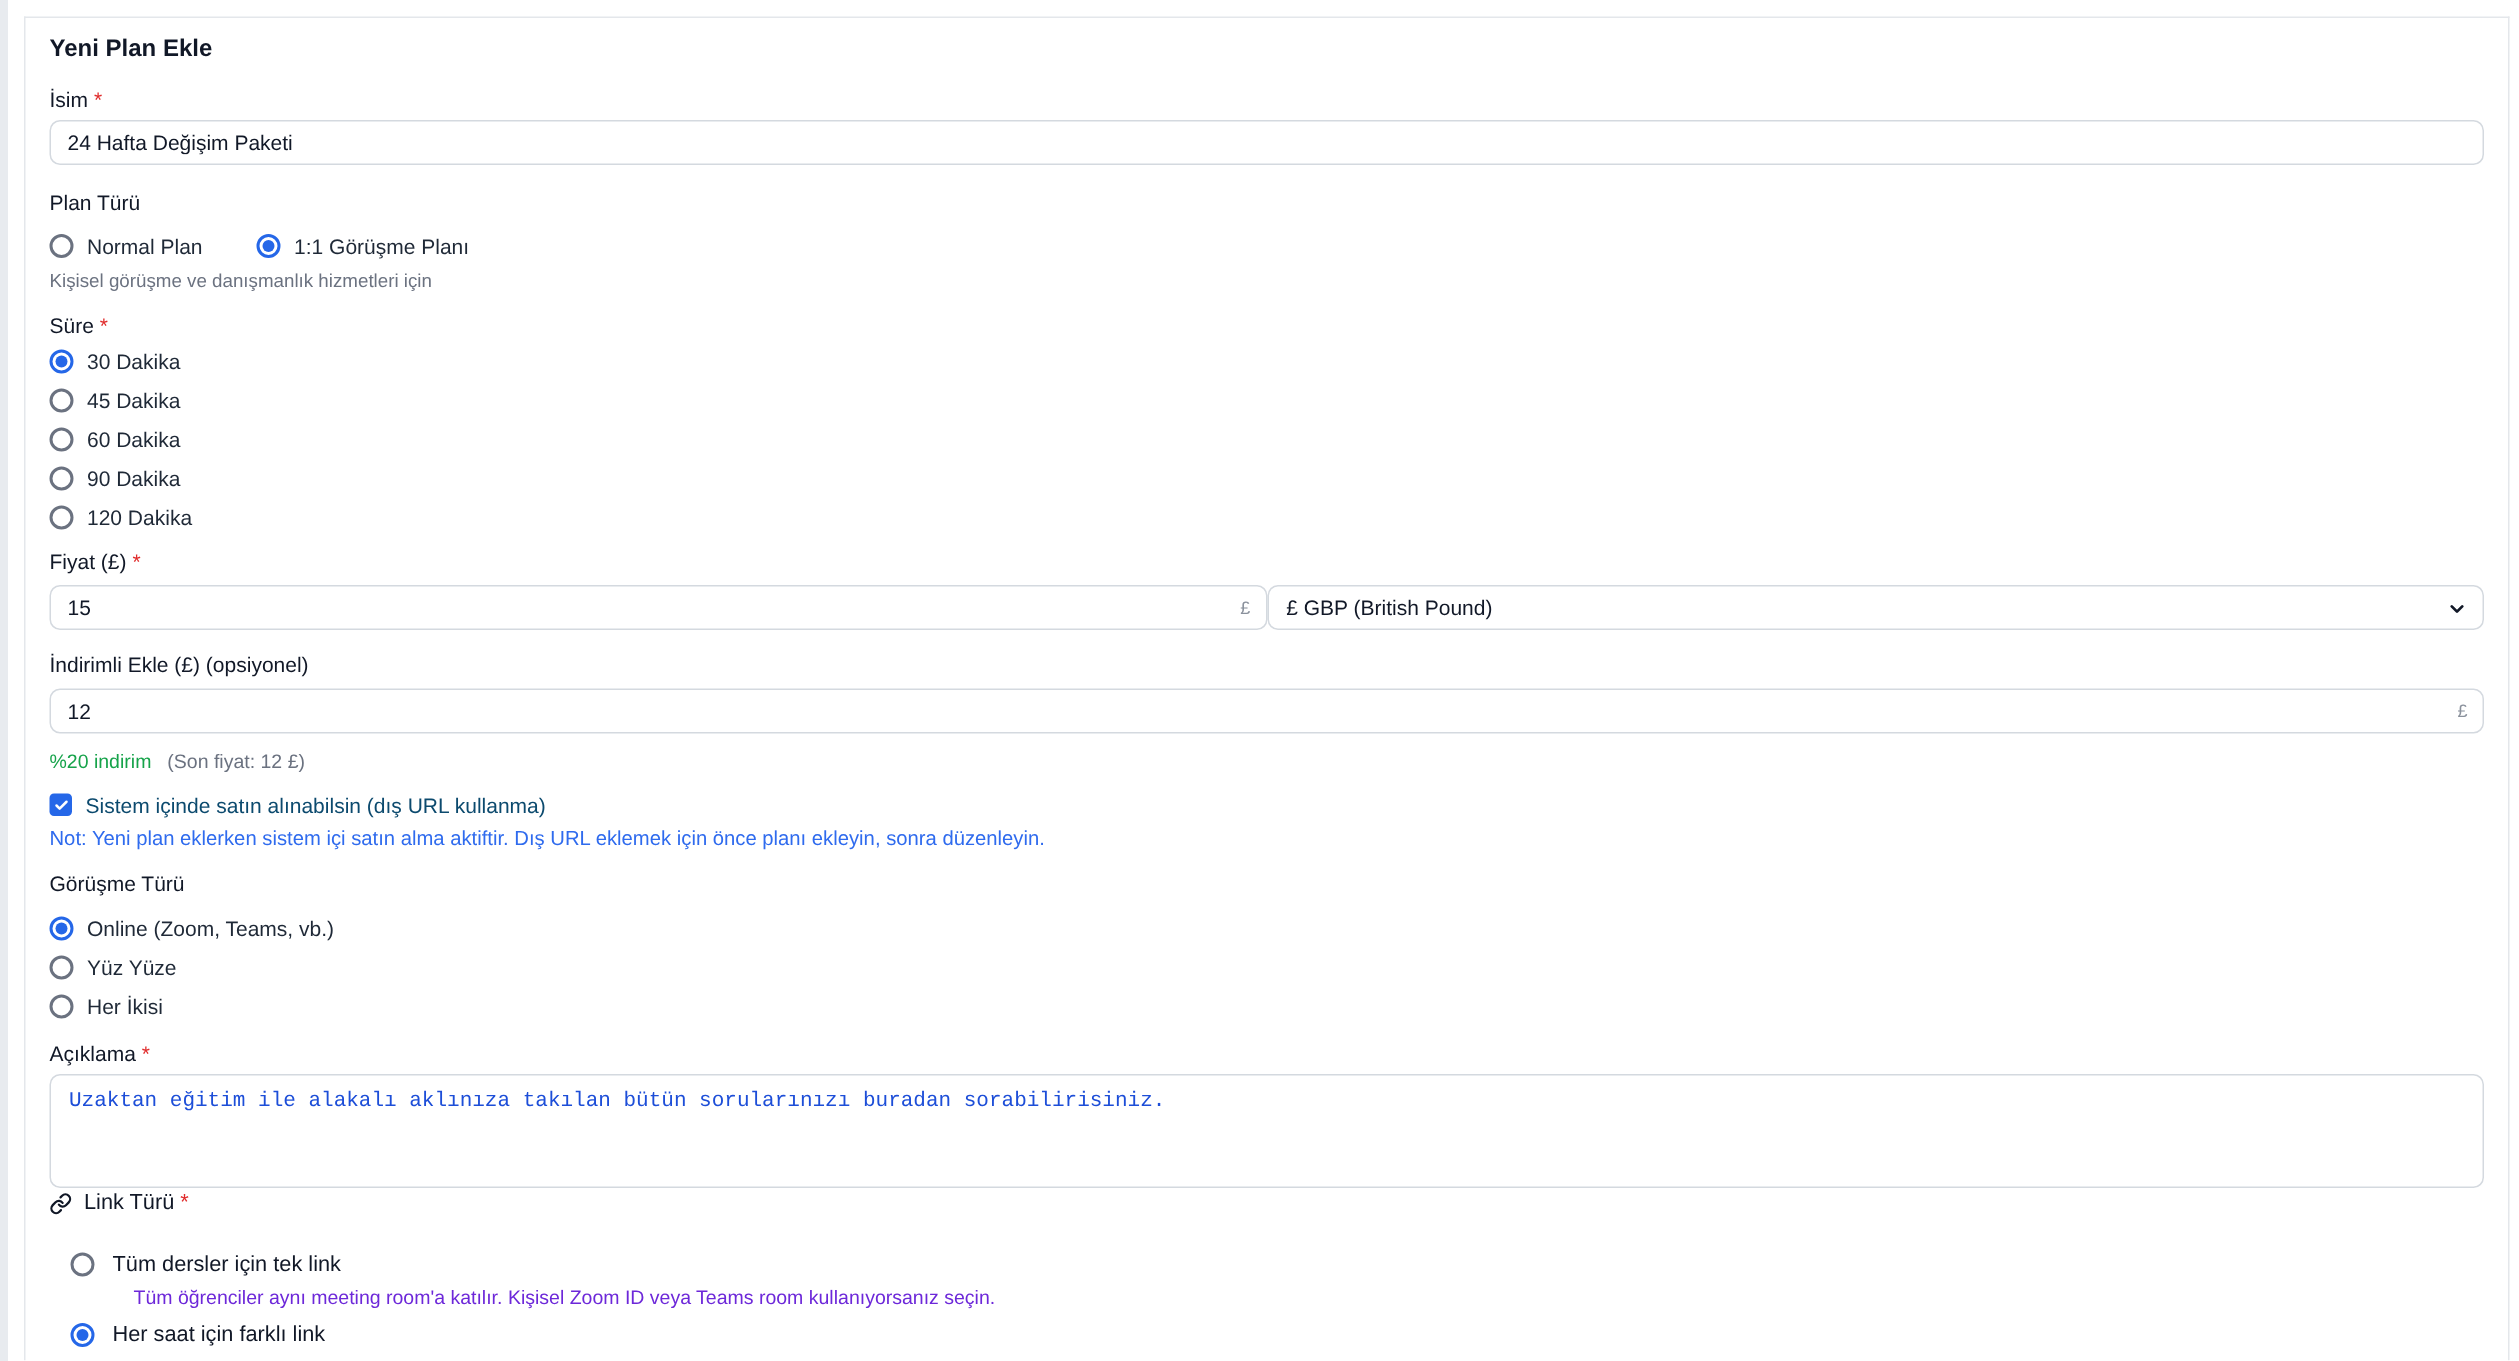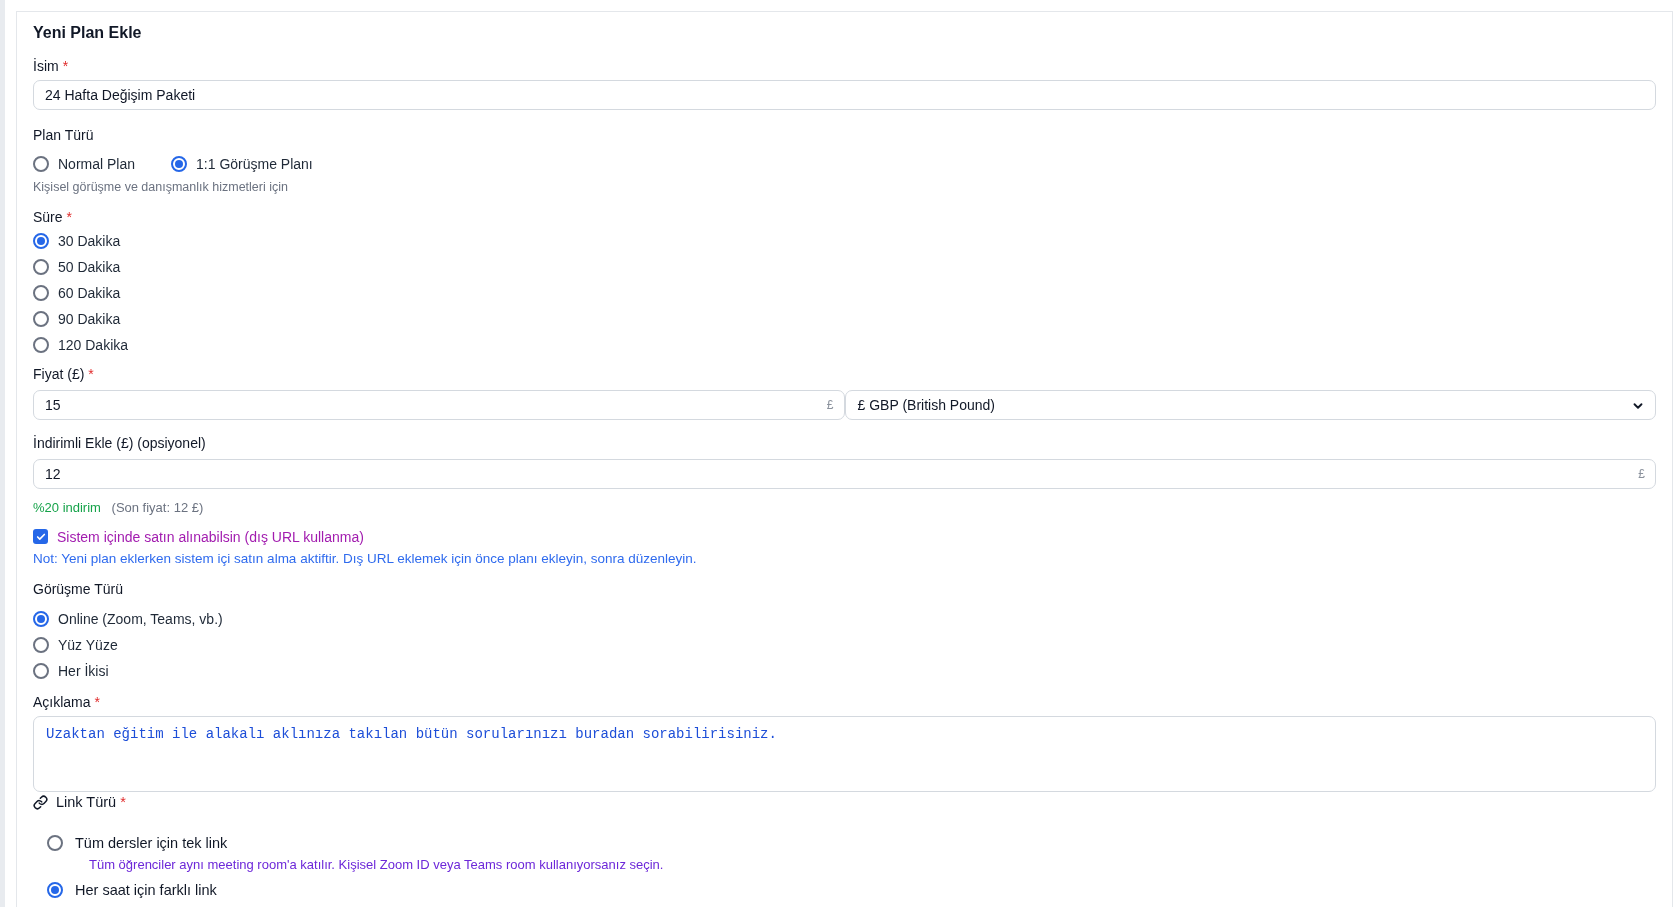--- a/index.html
+++ b/index.html
@@ -98,21 +98,21 @@
 
   .discount-line { height: 15px; line-height: 15px; font-size: 13px; }
   .discount-green { color: #16a34a; font-weight: 500; }
   .discount-gray { color: #6b7280; margin-left: 7px; }
 
   .checkbox-row { display: flex; align-items: center; height: 17px; }
   .checkbox {
     width: 15px; height: 15px; border-radius: 3px; background: #2567e8;
     display: flex; align-items: center; justify-content: center; flex: 0 0 auto;
   }
-  .checkbox-label { margin-left: 9px; font-size: 14px; color: #a21caf; }
+  .checkbox-label { margin-left: 9px; font-size: 14px; color: #0c4a6e; }
   .note { font-size: 13.5px; color: #2f6bee; height: 16px; line-height: 16px; }
 
   .textarea {
     width: 100%; height: 76px;
     border: 1px solid #d4d9df; border-radius: 7px;
     padding: 9px 12px; resize: none;
     font-family: Liberation Mono, monospace;
     font-size: 14px; color: #1d4ed8; outline: none;
   }
 
@@ -150,21 +150,21 @@
   <div class="helper mt-planhelper">Kişisel görüşme ve danışmanlık hizmetleri için</div>
 
   <div class="label mt-sure"><span>Süre</span><span class="req">*</span></div>
   <div class="radio-list mt-surelist">
     <div class="radio-row">
       <span class="radio checked"></span>
       <span class="radio-label">30 Dakika</span>
     </div>
     <div class="radio-row">
       <span class="radio"></span>
-      <span class="radio-label">50 Dakika</span>
+      <span class="radio-label">45 Dakika</span>
     </div>
     <div class="radio-row">
       <span class="radio"></span>
       <span class="radio-label">60 Dakika</span>
     </div>
     <div class="radio-row">
       <span class="radio"></span>
       <span class="radio-label">90 Dakika</span>
     </div>
     <div class="radio-row">

